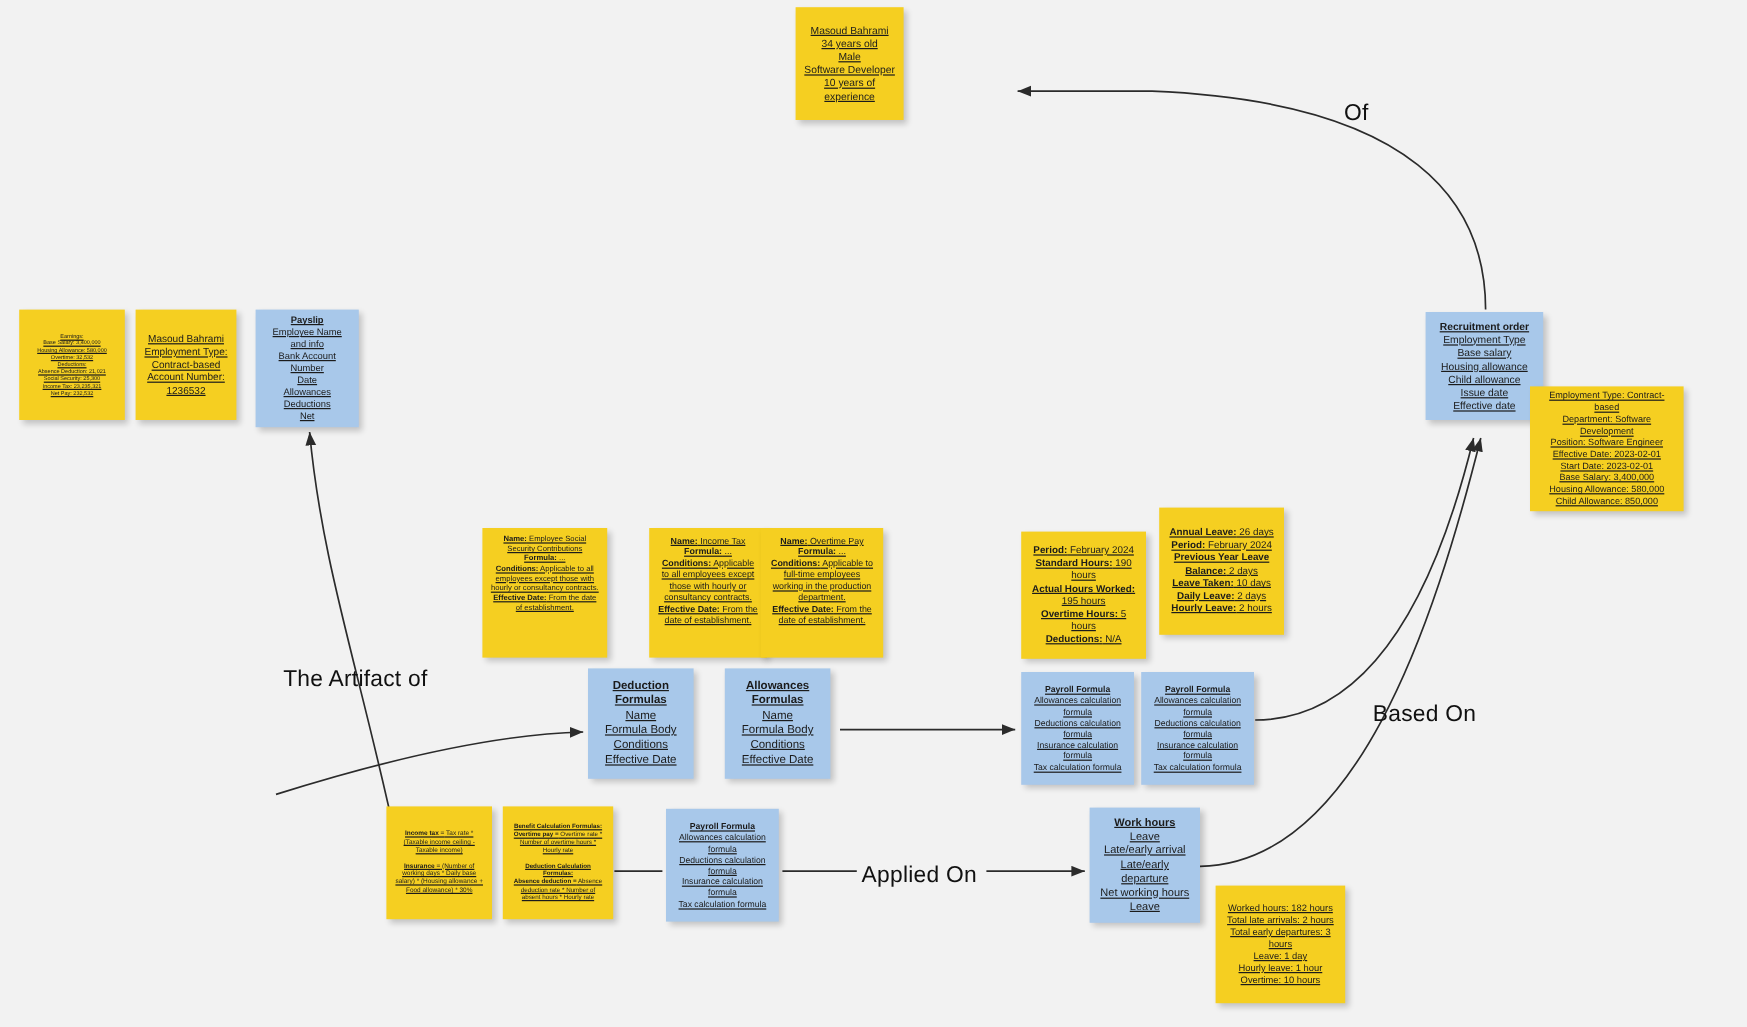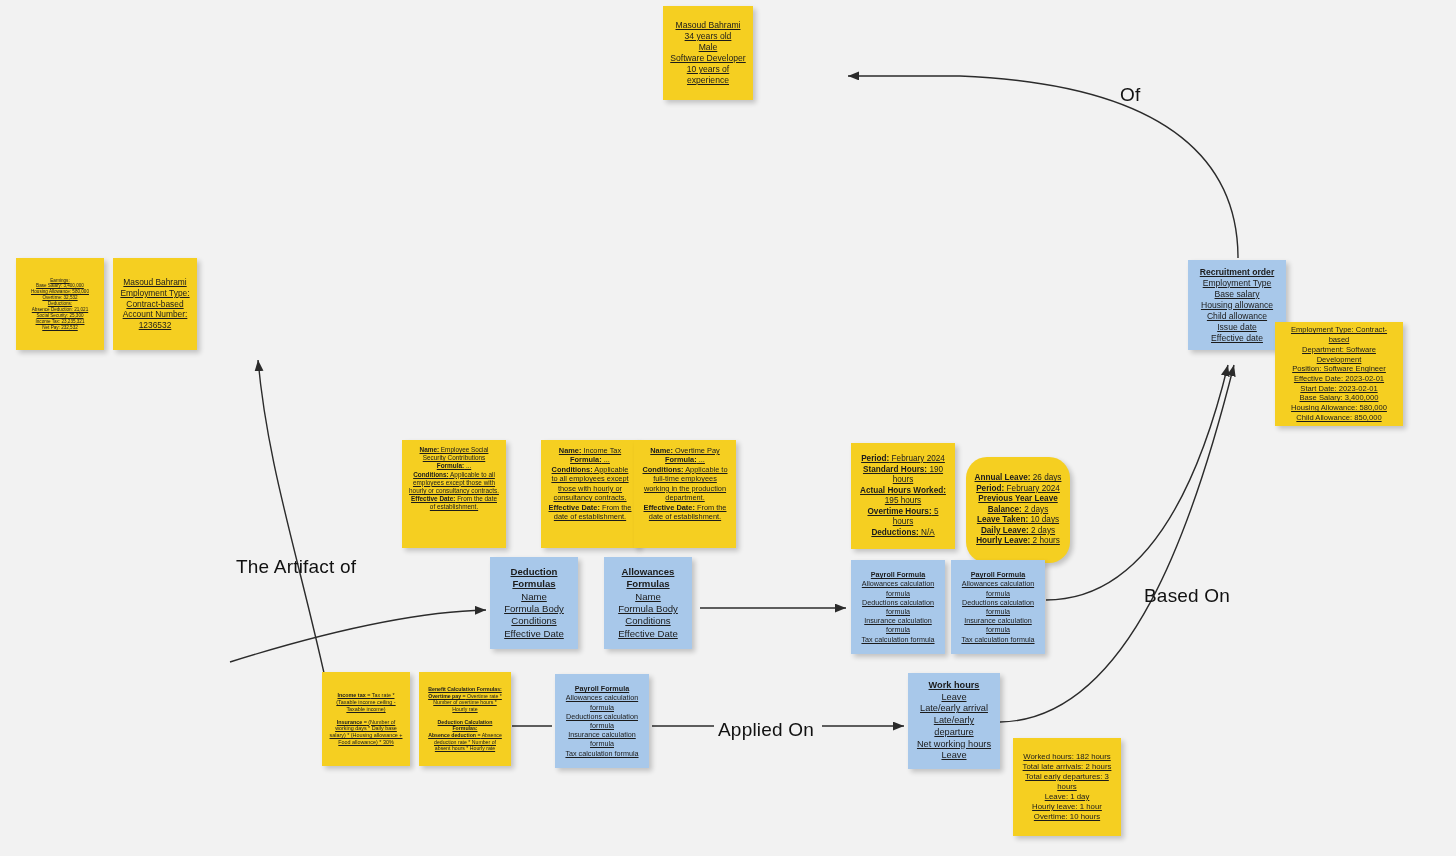--- a/index.html
+++ b/index.html
@@ -117,20 +117,30 @@
   </div>
 
   <div class="note yellow" style="left:113px; top:258px; width:84px; height:92px; font-size:8.4px;">
     <span class="ln">Masoud Bahrami</span>
     <span class="ln">Employment Type:</span>
     <span class="ln">Contract-based</span>
     <span class="ln">Account Number:</span>
     <span class="ln">1236532</span>
   </div>
 
+  <div class="note blue" style="left:213px; top:258px; width:86px; height:98px; font-size:7.8px;">
+    <span class="ttl">Payslip</span>
+    <span class="sp"></span>
+    <span class="ln">Employee Name and info</span>
+    <span class="ln">Bank Account Number</span>
+    <span class="ln">Date</span>
+    <span class="ln">Allowances</span>
+    <span class="ln">Deductions</span>
+    <span class="ln">Net</span>
+  </div>
 
   <div class="note blue" style="left:1188px; top:260px; width:98px; height:90px; font-size:8.6px;">
     <span class="ttl">Recruitment order</span>
     <span class="ln">Employment Type</span>
     <span class="ln">Base salary</span>
     <span class="ln">Housing allowance</span>
     <span class="ln">Child allowance</span>
     <span class="ln">Issue date</span>
     <span class="ln">Effective date</span>
   </div>
@@ -168,21 +178,21 @@
   </div>
 
   <div class="note yellow" style="left:851px; top:443px; width:104px; height:106px; font-size:8.2px;">
     <span class="ln"><b class="k">Period:</b><span> February 2024</span></span>
     <span class="ln"><b class="k">Standard Hours:</b><span> 190 hours</span></span>
     <span class="ln"><b class="k">Actual Hours Worked:</b><span> 195 hours</span></span>
     <span class="ln"><b class="k">Overtime Hours:</b><span> 5 hours</span></span>
     <span class="ln"><b class="k">Deductions:</b><span> N/A</span></span>
   </div>
 
-  <div class="note yellow" style="left:966px; top:457px; width:104px; height:106px; font-size:8.2px;border-radius:21px;">
+  <div class="note yellow" style="left:966px; top:423px; width:104px; height:106px; font-size:8.2px;">
     <span class="ln"><b class="k">Annual Leave:</b><span> 26 days</span></span>
     <span class="ln"><b class="k">Period:</b><span> February 2024</span></span>
     <span class="ln"><b class="k">Previous Year Leave Balance:</b><span> 2 days</span></span>
     <span class="ln"><b class="k">Leave Taken:</b><span> 10 days</span></span>
     <span class="ln"><b class="k">Daily Leave:</b><span> 2 days</span></span>
     <span class="ln"><b class="k">Hourly Leave:</b><span> 2 hours</span></span>
   </div>
 
   <div class="note blue" style="left:490px; top:557px; width:88px; height:92px; font-size:9.6px;">
     <span class="ttl">Deduction Formulas</span>

